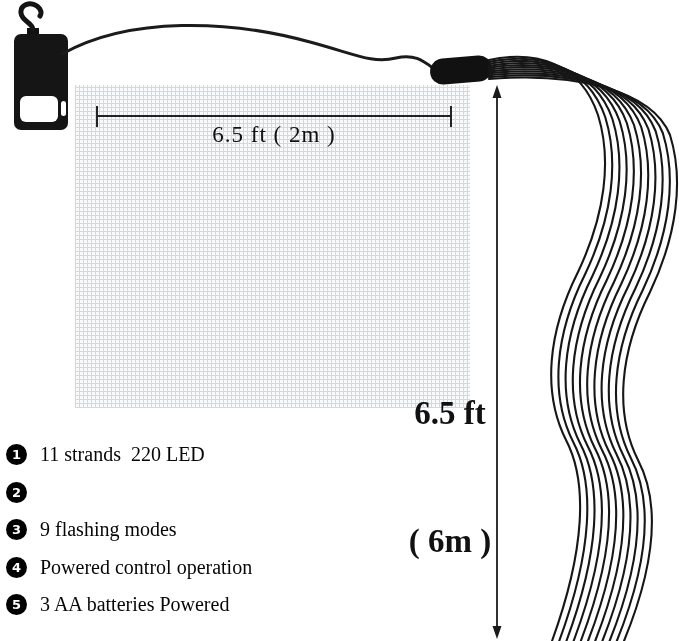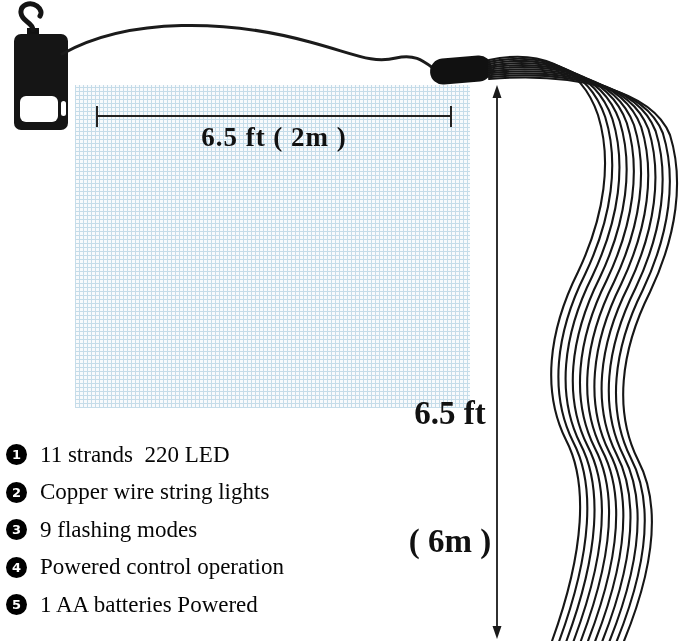--- a/index.html
+++ b/index.html
@@ -18,42 +18,42 @@
     background-image:
       repeating-linear-gradient(0deg,  var(--grid-color) 0 1px, transparent 1px 4px),
       repeating-linear-gradient(90deg, var(--grid-color) 0 1px, transparent 1px 4px);
     opacity: 0.85;
   }
 
   svg.overlay { position: absolute; left: 0; top: 0; pointer-events: none; }
 
   .h-label {
     position: absolute; left: 149px; top: 122px; width: 250px;
-    text-align: center; font-size: 27px; font-weight: 700; color: #111;
+    text-align: center; font-size: 23px; font-weight: 400; color: #111;
     letter-spacing: 1px; white-space: pre;
   }
   .v-label {
     position: absolute; left: 403px; top: 306px; width: 94px;
     text-align: center; font-size: 33px; font-weight: 700; color: #111;
     line-height: 1.3; white-space: pre;
   }
 
   .features {
     position: absolute; left: 6px; top: 436px;
     list-style: none; margin: 0; padding: 0;
   }
   .feature { display: flex; align-items: center; gap: 13px; height: 37.5px; }
   .bullet {
     width: 21px; height: 21px; border-radius: 50%;
     background: #000; color: #fff;
     font-family: "DejaVu Sans", sans-serif; font-size: 13px; font-weight: 700;
     display: flex; align-items: center; justify-content: center;
     flex: 0 0 21px;
   }
-  .feature-text { font-size: 23px; color: #060606; white-space: pre; }
+  .feature-text { font-size: 20px; color: #060606; white-space: pre; }
 </style>
 </head>
 <body style="--grid-color: #bcd6e6;">
 
 <div class="stage">
 
   <div class="curtain"></div>
 
   <svg class="overlay" width="679" height="641" viewBox="0 0 679 641">
 
@@ -102,29 +102,28 @@
     <div>( 6m )</div>
   </div>
 
   <ul class="features">
     <li class="feature">
       <span class="bullet">1</span>
       <span class="feature-text">11 strands  220 LED</span>
     </li>
     <li class="feature">
       <span class="bullet">2</span>
-      <span class="feature-text">Copper wire string lights</span>
     </li>
     <li class="feature">
       <span class="bullet">3</span>
       <span class="feature-text">9 flashing modes</span>
     </li>
     <li class="feature">
       <span class="bullet">4</span>
       <span class="feature-text">Powered control operation</span>
     </li>
     <li class="feature">
       <span class="bullet">5</span>
-      <span class="feature-text">1 AA batteries Powered</span>
+      <span class="feature-text">3 AA batteries Powered</span>
     </li>
   </ul>
 
 </div>
 
 </body></html>

